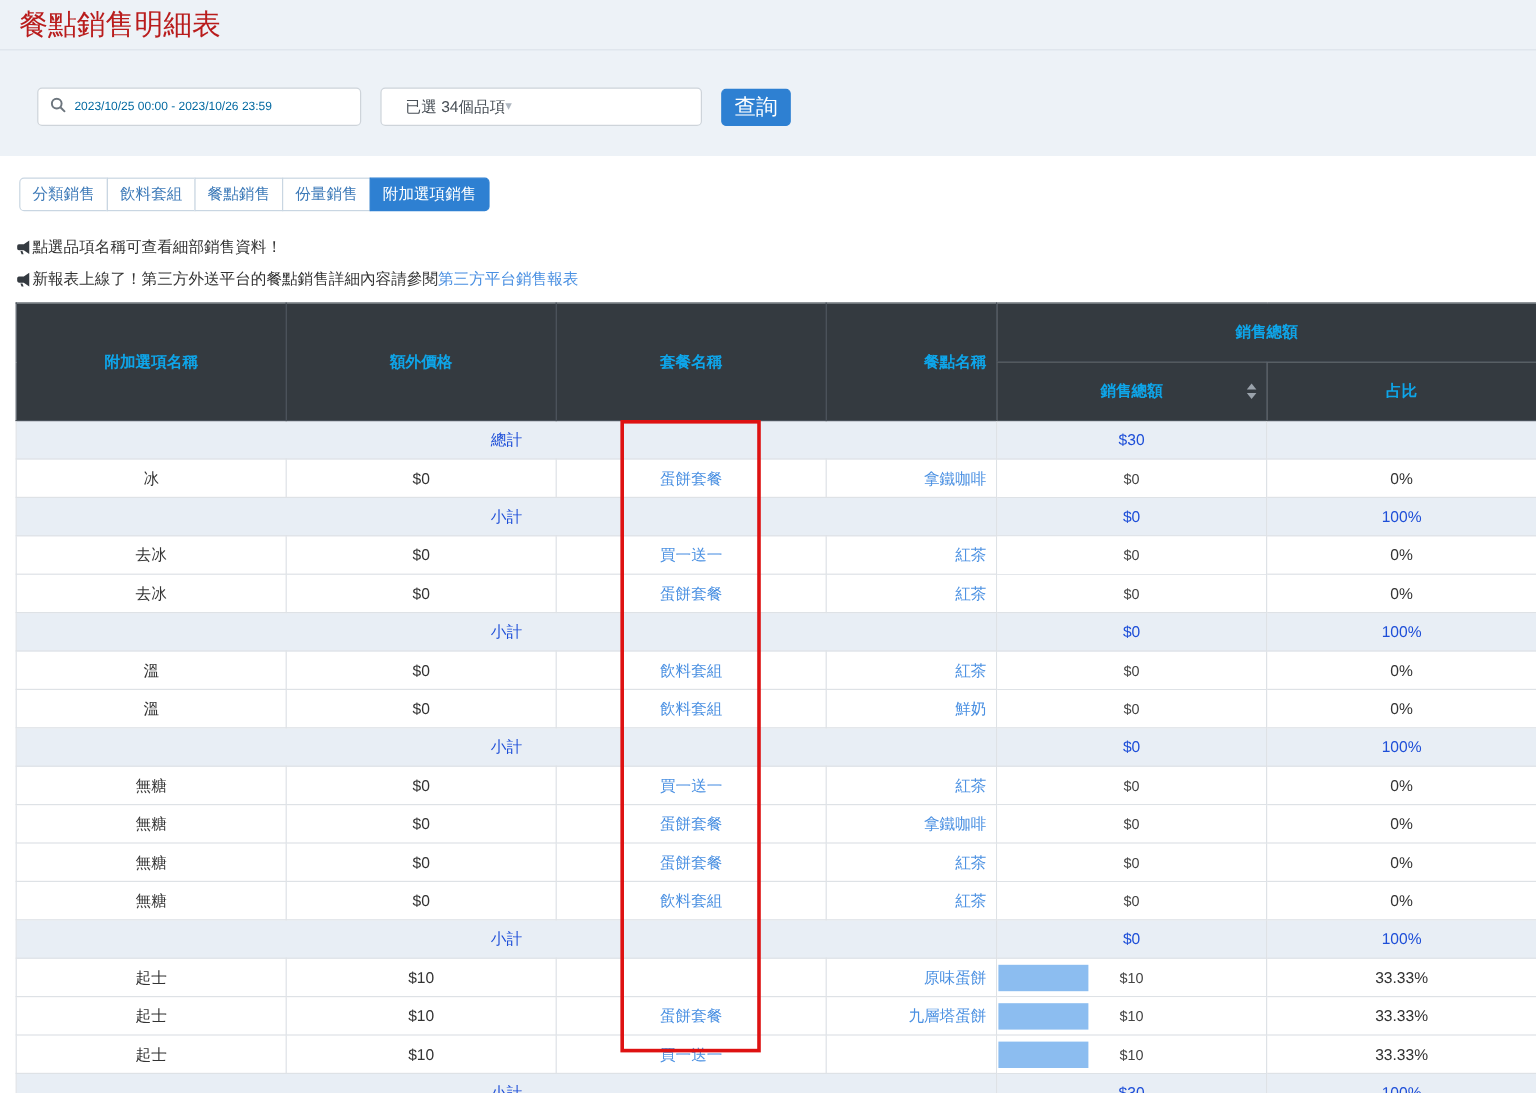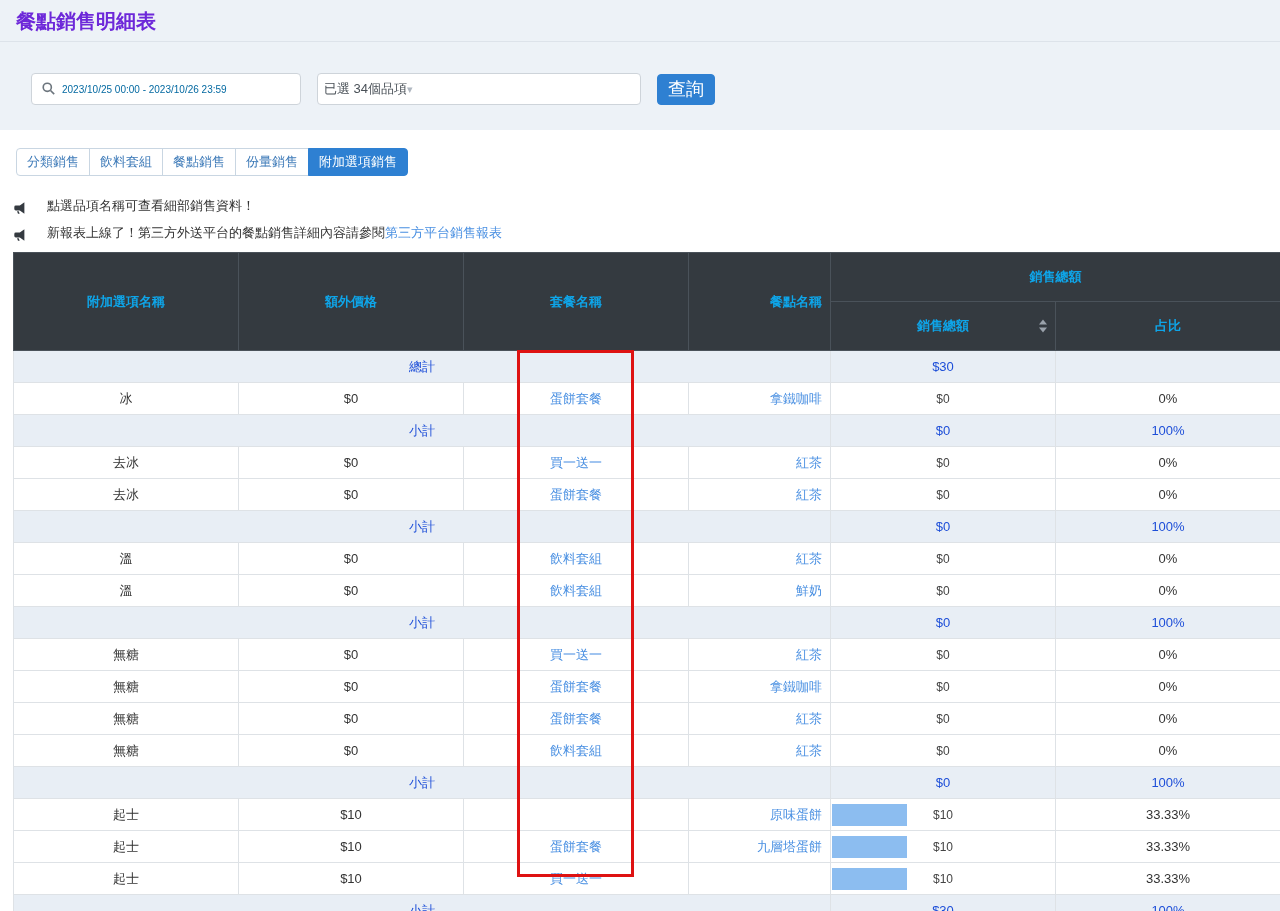--- a/index.html
+++ b/index.html
@@ -4,40 +4,40 @@
 <style>
   *{box-sizing:border-box}
   html,body{margin:0;padding:0}
   body{
     width:1280px;height:911px;overflow:hidden;position:relative;
     background:#edf2f7;color:#333;
     font-family:"Liberation Sans","DejaVu Sans",sans-serif;
   }
   
   .titlebar{height:42px;padding:9px 16px 8px;border-bottom:1px solid #dde3ea}
-  .page-title{margin:0;font-size:20px;font-weight:700;color:#6d28d9;line-height:24px}
+  .page-title{margin:0;font-size:24px;font-weight:400;color:#b91c1c;line-height:24px}
   
   .filterbar{display:flex;align-items:center;gap:16px;padding:31px 16px 25px 31px}
   .date-input{width:270px;height:32px;background:#fff;border:1px solid #ced4da;border-radius:4px;
     display:flex;align-items:center;padding:13px 10px;gap:7px;font-size:10px;color:#0369a1;cursor:text}
-  .select{width:324px;height:32px;background:#fff;border:1px solid #ced4da;border-radius:4px;
-    display:flex;align-items:center;justify-content:flex-start;padding:0 6px;font-size:13px;color:#495057;cursor:pointer}
+  .select{width:268px;height:32px;background:#fff;border:1px solid #ced4da;border-radius:4px;
+    display:flex;align-items:center;justify-content:flex-start;padding:0 20px;font-size:13px;color:#495057;cursor:pointer}
   .chev{color:#b0b8c1;font-size:11px;line-height:1}
   .btn{height:31px;padding:0 10px;background:#2e80d2;border:1px solid #2e80d2;color:#fff;
     font-size:18px;border-radius:4px;cursor:pointer;font-family:inherit}
   
   .content{background:#fff;min-height:780px;padding:18px 0 0 13px}
   .tabs{display:inline-flex;margin-left:3px}
   .tab{padding:5px 10px;font-size:13px;color:#3d7ab8;background:#fff;border:1px solid #c9d6e2;
     margin-left:-1px;cursor:pointer;font-family:inherit;line-height:16px}
   .tab:first-child{border-radius:4px 0 0 4px;margin-left:0}
   .tab:last-child{border-radius:0 4px 4px 0}
   .tab.active{background:#2e80d2;border-color:#2e80d2;color:#fff}
   .notices{margin-top:20px}
-  .notice{display:flex;align-items:flex-end;gap:20px;font-size:13px;color:#333;margin-bottom:8px;line-height:19px}
+  .notice{display:flex;align-items:center;gap:0;font-size:13px;color:#333;margin-bottom:8px;line-height:19px}
   .notice a{color:#4a90e2;text-decoration:none;cursor:pointer}
   .notice svg{flex:0 0 auto}
   
   table.report{border-collapse:collapse;table-layout:fixed;width:1267px;margin-top:10px;font-size:13px}
   thead th{background:#343a40;color:#0ea5e9;font-weight:700;height:37px;padding:15px 8px;
     border:1px solid #4a525a;font-size:13px}
   tbody td{height:32px;padding:0 8px;border:1px solid #dee2e6;background:#fff;color:#333}
   tr.summary td{background:#e8eef5}
   .c{text-align:center}
   .r{text-align:right}

